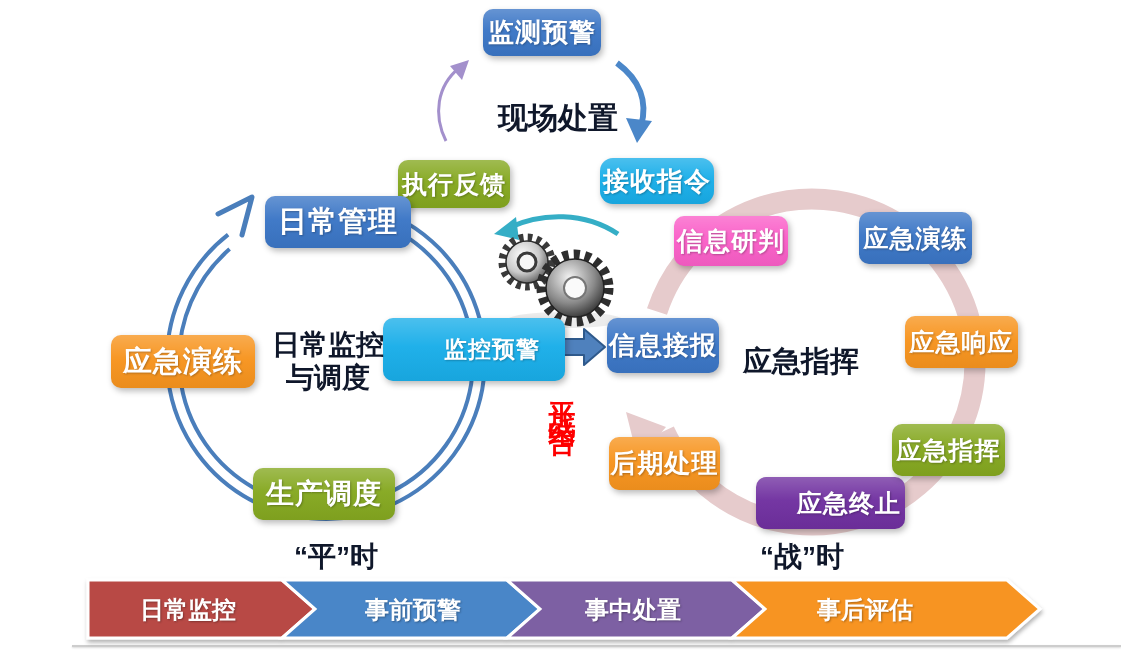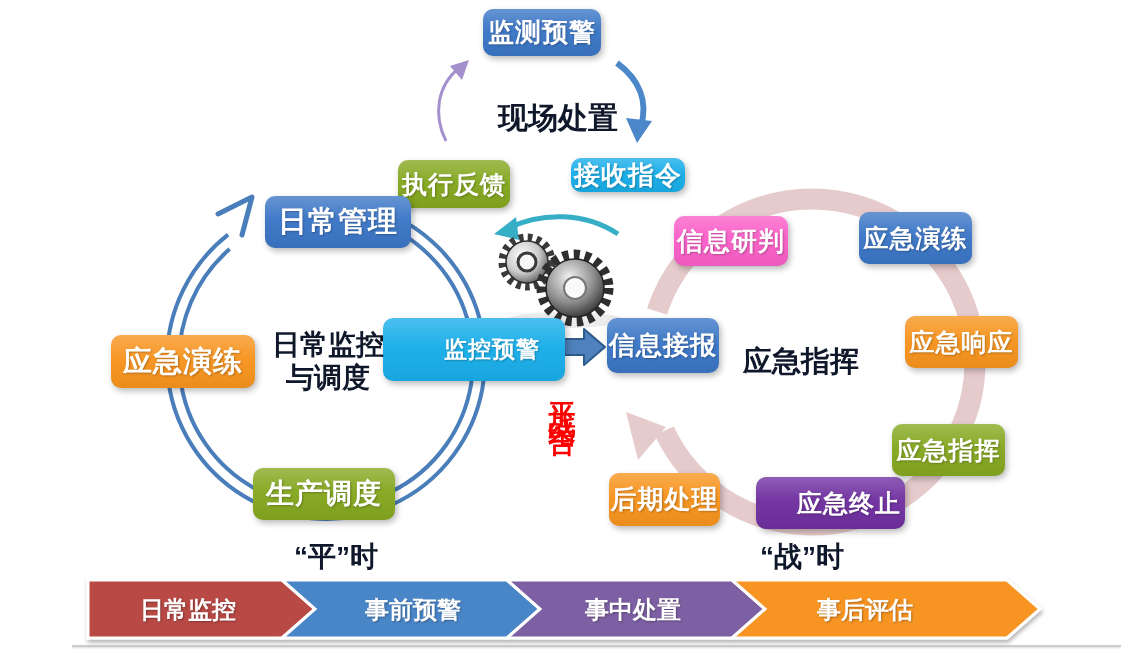--- a/index.html
+++ b/index.html
@@ -105,29 +105,29 @@
     <g filter="url(#ds)" stroke="#ffffff" stroke-width="3" stroke-linejoin="miter">
       <polygon points="88,580 282,580 315,609 282,638 88,638" fill="#b84a45"></polygon>
       <polygon points="282,580 507,580 540,609 507,638 282,638 315,609" fill="#4a86c8"></polygon>
       <polygon points="507,580 732,580 765,609 732,638 507,638 540,609" fill="#7d61a3"></polygon>
       <polygon points="732,580 1007,580 1040,609 1007,638 732,638 765,609" fill="#f79422"></polygon>
     </g>
   </svg>
 
   <div class="node c-blue" style="left:483px;top:9px;width:118px;height:47px;font-size:26px;">监测预警</div>
   <div class="node c-green" style="left:398px;top:160px;width:112px;height:48px;font-size:25px;">执行反馈</div>
-  <div class="node c-cyan" style="left:571px;top:158px;width:114px;height:34px;font-size:26px;">接收指令</div>
+  <div class="node c-cyan" style="left:600px;top:158px;width:114px;height:46px;font-size:26px;border-radius:13px;">接收指令</div>
   <div class="node c-blue" style="left:265px;top:196px;width:146px;height:52px;font-size:29px;">日常管理</div>
   <div class="node c-pink" style="left:674px;top:216px;width:114px;height:50px;font-size:26px;">信息研判</div>
   <div class="node c-blue" style="left:859px;top:212px;width:113px;height:52px;font-size:25px;">应急演练</div>
   <div class="node c-orange" style="left:103px;top:335px;width:144px;height:53px;font-size:29px;margin-left:8px;">应急演练</div>
   <div class="node c-cyan" style="left:383px;top:318px;width:146px;height:63px;font-size:23px;padding-left:36px;">监控预警</div>
   <div class="node c-blue" style="left:607px;top:318px;width:112px;height:55px;font-size:26px;">信息接报</div>
   <div class="node c-orange" style="left:905px;top:316px;width:113px;height:52px;font-size:25px;">应急响应</div>
-  <div class="node c-orange" style="left:609px;top:437px;width:111px;height:53px;font-size:26px;margin-top:36px;">后期处理</div>
+  <div class="node c-orange" style="left:609px;top:437px;width:111px;height:53px;font-size:26px;">后期处理</div>
   <div class="node c-purple" style="left:756px;top:477px;width:112px;height:52px;font-size:25px;padding-left:37px;">应急终止</div>
   <div class="node c-green" style="left:892px;top:424px;width:113px;height:52px;font-size:25px;">应急指挥</div>
   <div class="node c-green" style="left:253px;top:468px;width:142px;height:52px;font-size:28px;">生产调度</div>
 
   <div class="dtext" style="left:488px;top:100px;width:140px;font-size:30px;">现场处置</div>
 
   <div class="dtext" style="left:248px;top:328px;width:160px;font-size:28px;">
     <span>日常监控</span><br>
     <span>与调度</span>
   </div>

